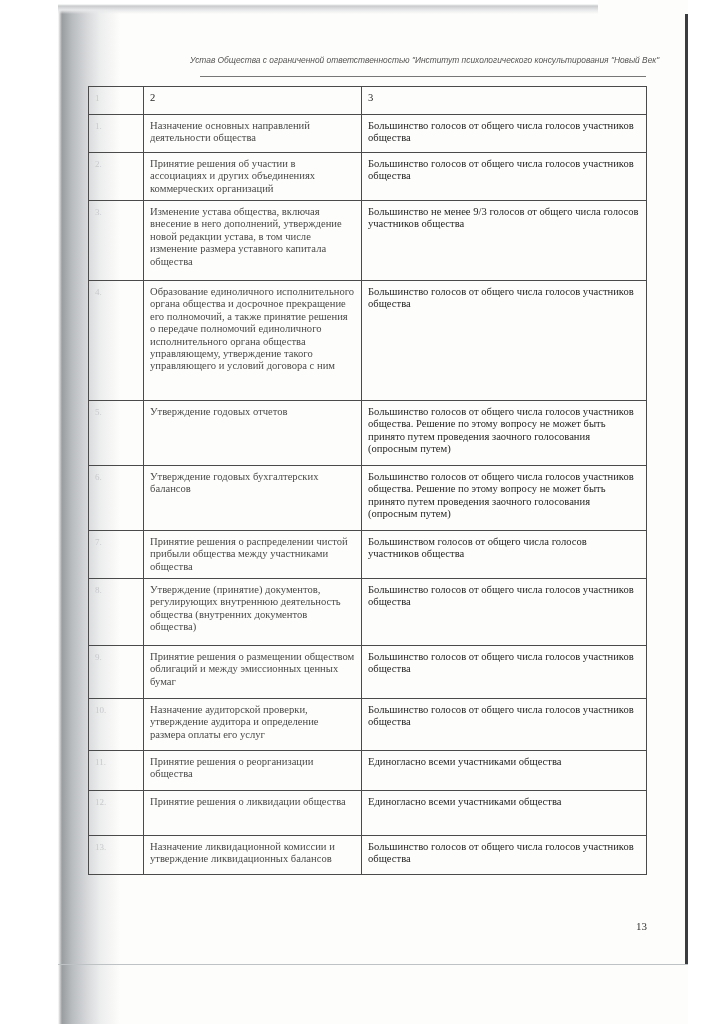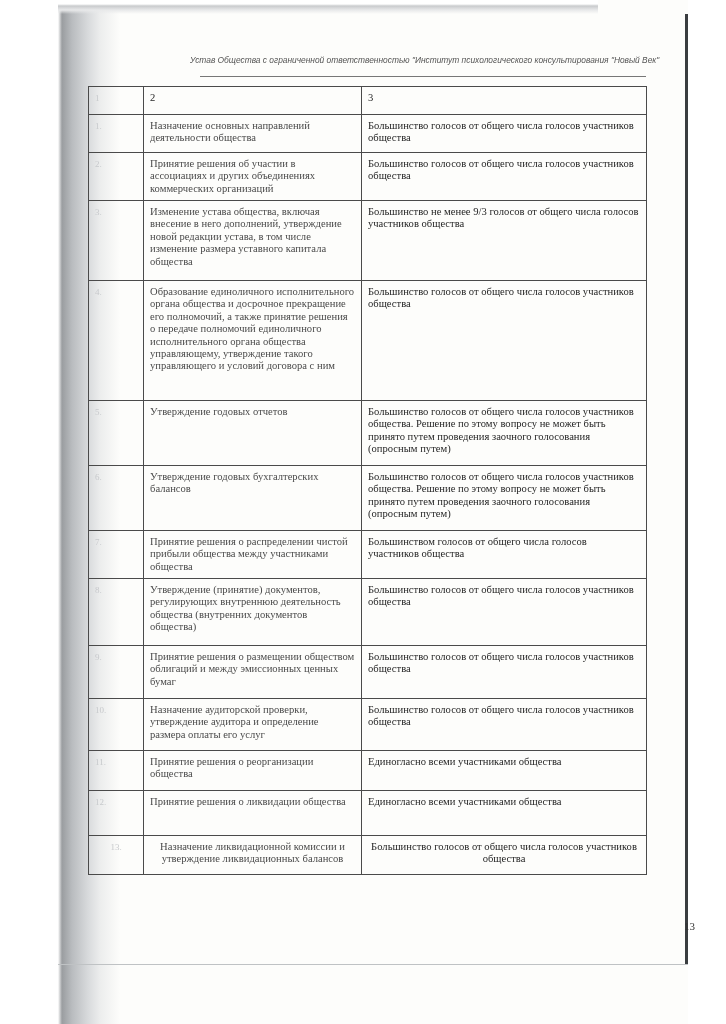--- a/index.html
+++ b/index.html
@@ -46,21 +46,21 @@
   table.charter td {
     border:1px solid #4a4a4a; vertical-align:top; padding:5px 6px 3px 6px;
   }
   col.c1 { width:55px; }
   col.c2 { width:218px; }
   col.c3 { width:285px; }
   td.num { color:#c7c9cc; font-size:9px; }
   td.issue { color:#4a4a4a; }
   td.vote { color:#262626; }
   .page-number {
-    position:absolute; left:636px; top:920px; font-size:11px; color:#333;margin-left:48px;
+    position:absolute; left:636px; top:920px; font-size:11px; color:#333;
   }
 </style>
 </head>
 <body>
 
 <div class="scan-shadow"></div>
 <div class="top-shadow"></div>
 <div class="right-page"></div>
 <div class="right-edge"></div>
 <div class="bottom-edge"></div>
@@ -133,21 +133,21 @@
       <tr style="height: 40px;">
         <td class="num">11.</td>
         <td class="issue">Принятие решения о реорганизации общества</td>
         <td class="vote">Единогласно всеми участниками общества</td>
       </tr>
       <tr style="height: 45px;">
         <td class="num">12.</td>
         <td class="issue">Принятие решения о ликвидации общества</td>
         <td class="vote">Единогласно всеми участниками общества</td>
       </tr>
-      <tr style="height: 39px; text-align: center;">
+      <tr style="height: 39px;">
         <td class="num">13.</td>
         <td class="issue">Назначение ликвидационной комиссии и утверждение ликвидационных балансов</td>
         <td class="vote">Большинство голосов от общего числа голосов участников общества</td>
       </tr>
     </tbody>
 </table>
 
 <div class="page-number">13</div>
 
 </body></html>

